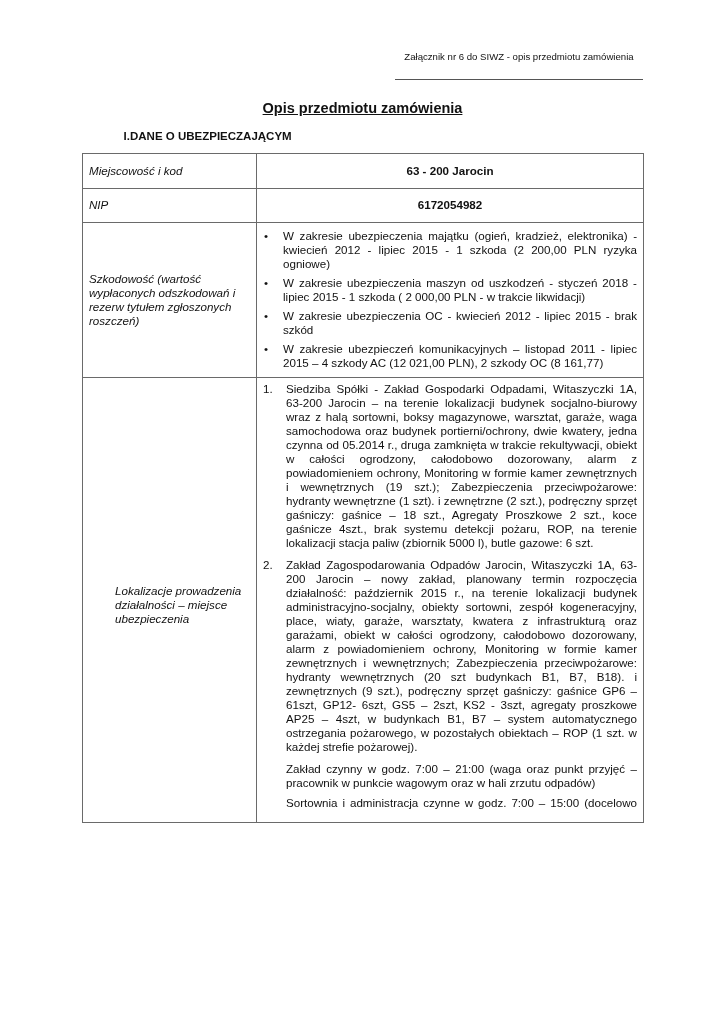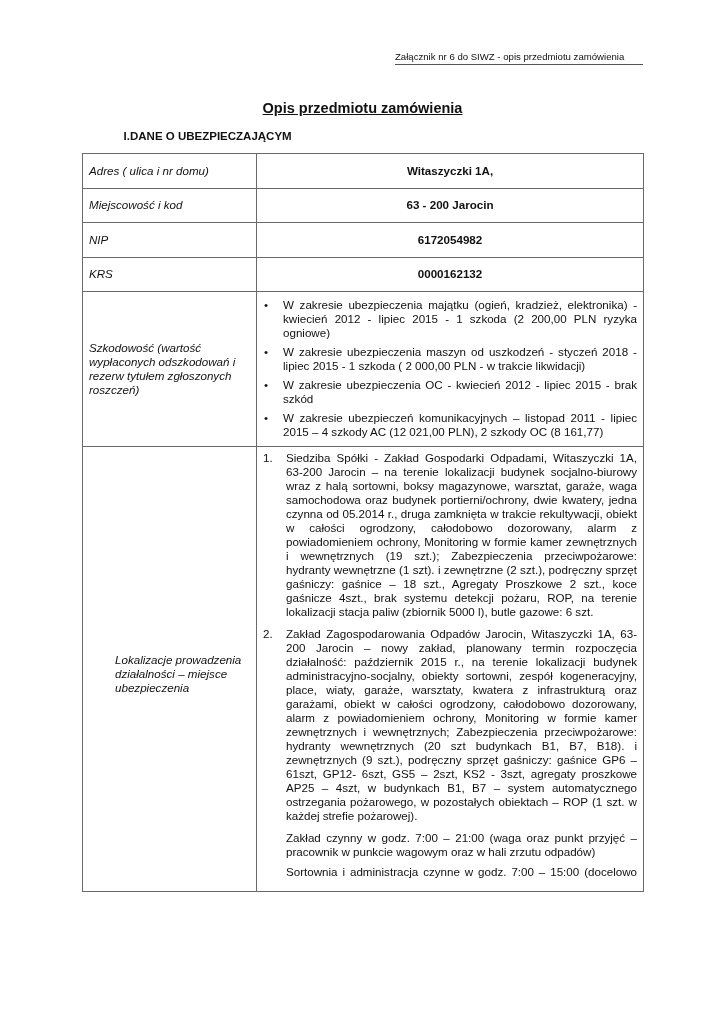--- a/index.html
+++ b/index.html
@@ -13,25 +13,25 @@
       position: relative;
       overflow: hidden;
       font-family: "Liberation Sans", sans-serif;
       color: #111;
     }
     .page-header {
       position: absolute;
       left: 395px;
       top: 51px;
       width: 248px;
-      text-align: left;
+      text-align: center;
       font-size: 9.6px;
       line-height: 12px;
       border-bottom: 1px solid #555;
-      padding-bottom: 1px;
+      padding-bottom: 16px;
       white-space: nowrap;
     }
     .doc-title {
       position: absolute;
       left: 82px;
       top: 99px;
       width: 561px;
       text-align: center;
       font-size: 14.5px;
       font-weight: bold;
@@ -130,34 +130,26 @@
 
 <div class="doc-title">Opis przedmiotu zamówienia</div>
 
 <div class="section-heading">
   <span class="num">I.</span><span>DANE O UBEZPIECZAJĄCYM</span>
 </div>
 
 <table class="info">
   <tbody>
     <tr class="simple">
-      <td class="label">Adres ( ulica i nr domu)</td>
-      <td class="value">Witaszyczki 1A,</td>
-    </tr>
-    <tr class="simple">
       <td class="label">Miejscowość i kod</td>
       <td class="value">63 - 200 Jarocin</td>
     </tr>
     <tr class="simple">
       <td class="label">NIP</td>
       <td class="value">6172054982</td>
-    </tr>
-    <tr class="simple">
-      <td class="label">KRS</td>
-      <td class="value">0000162132</td>
     </tr>
 
     <tr>
       <td class="label justify">Szkodowość (wartość wypłaconych odszkodowań i rezerw tytułem zgłoszonych roszczeń)</td>
       <td class="multi">
         <ul class="bullets">
           <li>
             <span class="bullet">•</span>
             <span>W zakresie ubezpieczenia majątku (ogień, kradzież, elektronika) - kwiecień 2012 - lipiec 2015 - 1 szkoda (2 200,00 PLN ryzyka ogniowe)</span>
           </li>

